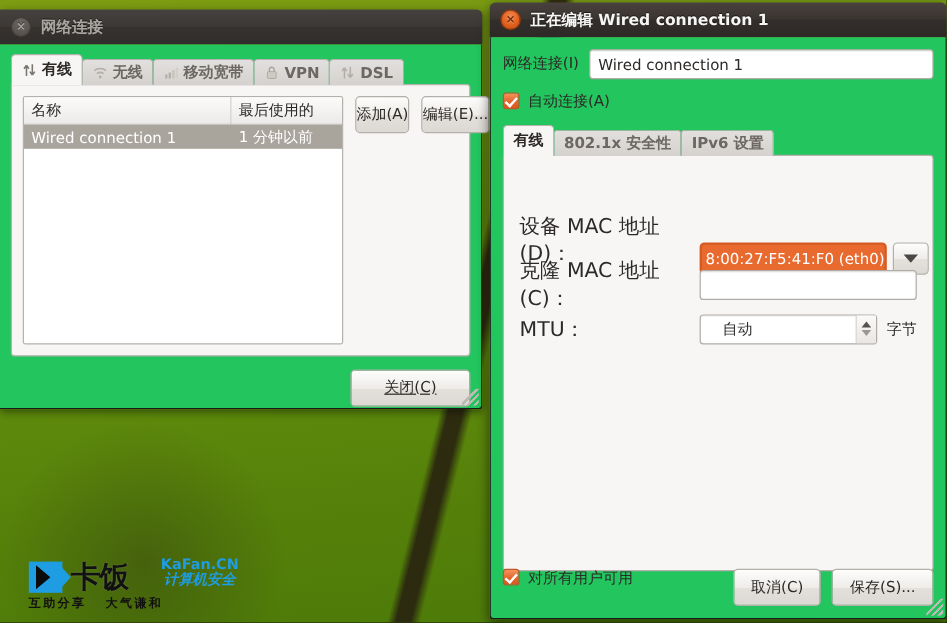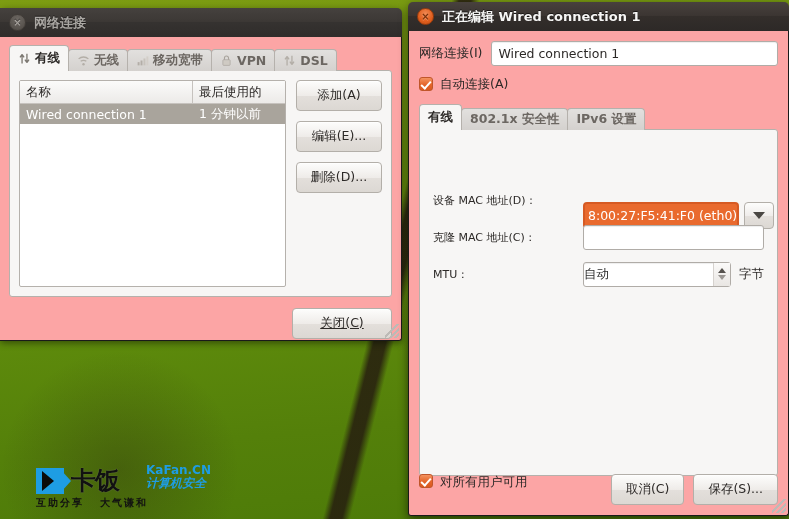--- a/index.html
+++ b/index.html
@@ -32,25 +32,26 @@
     position: absolute;
     inset: 0;
     background:
       radial-gradient(circle 170px at 120px 470px, rgba(40,30,18,0.30) 0%, rgba(40,30,18,0.0) 70%),
       radial-gradient(circle 240px at 560px 300px, rgba(130,160,30,0.22) 0%, rgba(130,160,30,0.0) 72%);
   }
 
   
   #watermark {
     position: absolute;
-    left: 36px;
+    left: 24px;
     top: 466px;
     width: 170px;
     height: 46px;
     pointer-events: none;
+    text-align: center;
   }
   #watermark .wm-row1 { display: flex; align-items: flex-end; height: 28px; }
   #watermark .wm-k {
     width: 28px; height: 26px;
     background: #1e9de3;
     position: relative;
     margin-right: 1px;
   }
   #watermark .wm-k:after {
     content: "";
@@ -148,21 +149,21 @@
     border: 1px solid #9c3d0d;
     color: #7a2f08;
     text-shadow: 0 1px 0 rgba(255,255,255,0.25);
   }
   .win.inactive .closebtn {
     background: radial-gradient(circle at 50% 32%, #6e6964 0%, #5a5550 60%, #4e4944 100%);
     border: 1px solid #413c38;
     color: #a6a19c;
   }
   .win .body {
-    background: #fca5a5;
+    background: #22c55e;
     border: 1px solid #1a1a1a;
     border-top: none;
     box-sizing: border-box;
     position: relative;
   }
   .win.active { box-shadow: 0 3px 10px rgba(0,0,0,0.55); }
   .win.inactive { box-shadow: 0 2px 7px rgba(0,0,0,0.45); }
 
   .resize-grip {
     position: absolute;
@@ -275,21 +276,21 @@
     font-size: 12.5px;
   }
   .tree-row.selected { background: #a9a49c; color: #ffffff; }
   .tree-row .cell-name { flex: 1; padding-left: 6px; }
   .tree-row .cell-last { width: 92px; padding-left: 6px; box-sizing: border-box; }
 
   
   .btncol {
     width: 86px;
     display: flex;
-    flex-direction: column;
+    flex-direction: row;
     gap: 10px;
     flex: none;
   }
   .btn {
     height: 31px;
     border: 1px solid #b3afa9;
     border-radius: 4px;
     background: linear-gradient(180deg, #fdfdfc 0%, #eeebe8 52%, #e3dfdb 53%, #dcd8d3 100%);
     color: #2c2927;
     font-size: 12.5px;
@@ -381,21 +382,21 @@
   }
 
   .field-row {
     display: flex;
     align-items: center;
     height: 28px;
     margin-bottom: 9px;
   }
   .field-row .flabel {
     width: 150px;
-    font-size: 11px;
+    font-size: 17px;
     color: #2c2927;
     flex: none;
   }
   .combo {
     display: flex;
     align-items: stretch;
     gap: 5px;
     flex: 1;
     height: 27px;
     margin-top: 30px;
@@ -433,21 +434,21 @@
   .spin {
     flex: 1;
     display: flex;
     align-items: center;
     border: 1px solid #b0aca7;
     border-radius: 3px;
     background: #ffffff;
     height: 25px;
     box-sizing: border-box;
     box-shadow: 0 1px 1px rgba(0,0,0,0.07) inset;
-    padding-left: 0;
+    padding-left: 18px;
     font-size: 12.5px;
     justify-content: space-between;
   }
   .spin-btns {
     width: 16px;
     height: 23px;
     display: flex;
     flex-direction: column;
     justify-content: center;
     align-items: center;

